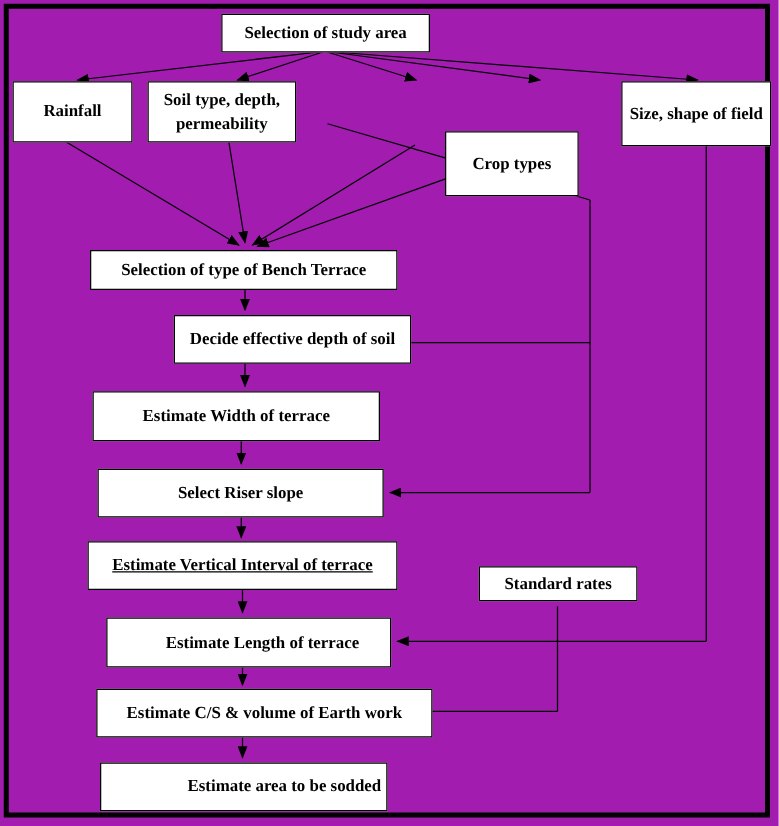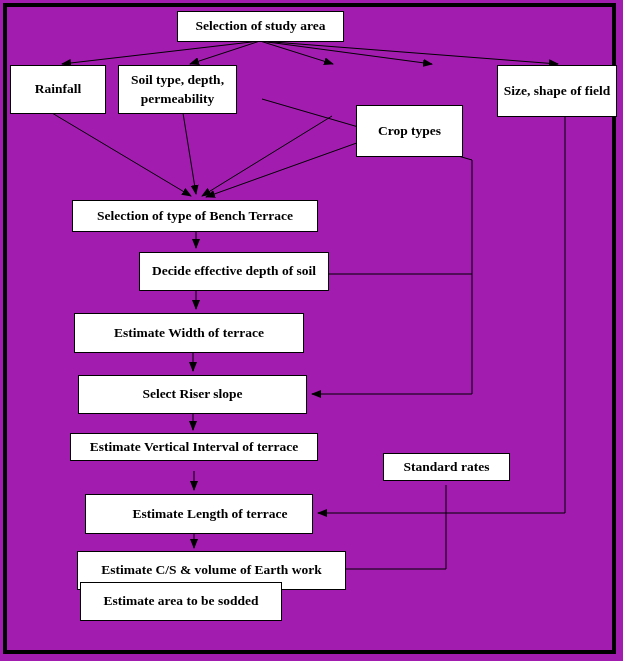--- a/index.html
+++ b/index.html
@@ -127,33 +127,33 @@
   </div>
 
   <div class="node" style="left:74px; top:313px; width:230px; height:40px;">
     <span>Estimate Width of terrace</span>
   </div>
 
   <div class="node" style="left:78px; top:375px; width:229px; height:39px;">
     <span>Select Riser slope</span>
   </div>
 
-  <div class="node" style="left:70px; top:433px; width:248px; height:28px;">
+  <div class="node" style="left:70px; top:433px; width:248px; height:39px;text-decoration:underline;">
     <span>Estimate Vertical Interval of terrace</span>
   </div>
 
   <div class="node" style="left:383px; top:453px; width:127px; height:28px;">
     <span>Standard rates</span>
   </div>
 
   <div class="node" style="left:85px; top:494px; width:228px; height:40px;padding-left:26px;">
     <span>Estimate Length of terrace</span>
   </div>
 
   <div class="node" style="left:57px; top:551px; width:269px; height:39px;margin-left:20px;">
     <span>Estimate C/S &amp; volume of Earth work</span>
   </div>
 
-  <div class="node" style="left:80px; top:582px; width:202px; height:39px;">
+  <div class="node" style="left:80px; top:610px; width:230px; height:39px;text-align:right;">
     <span>Estimate area to be sodded</span>
   </div>
 
 </div>
 
 </body></html>

